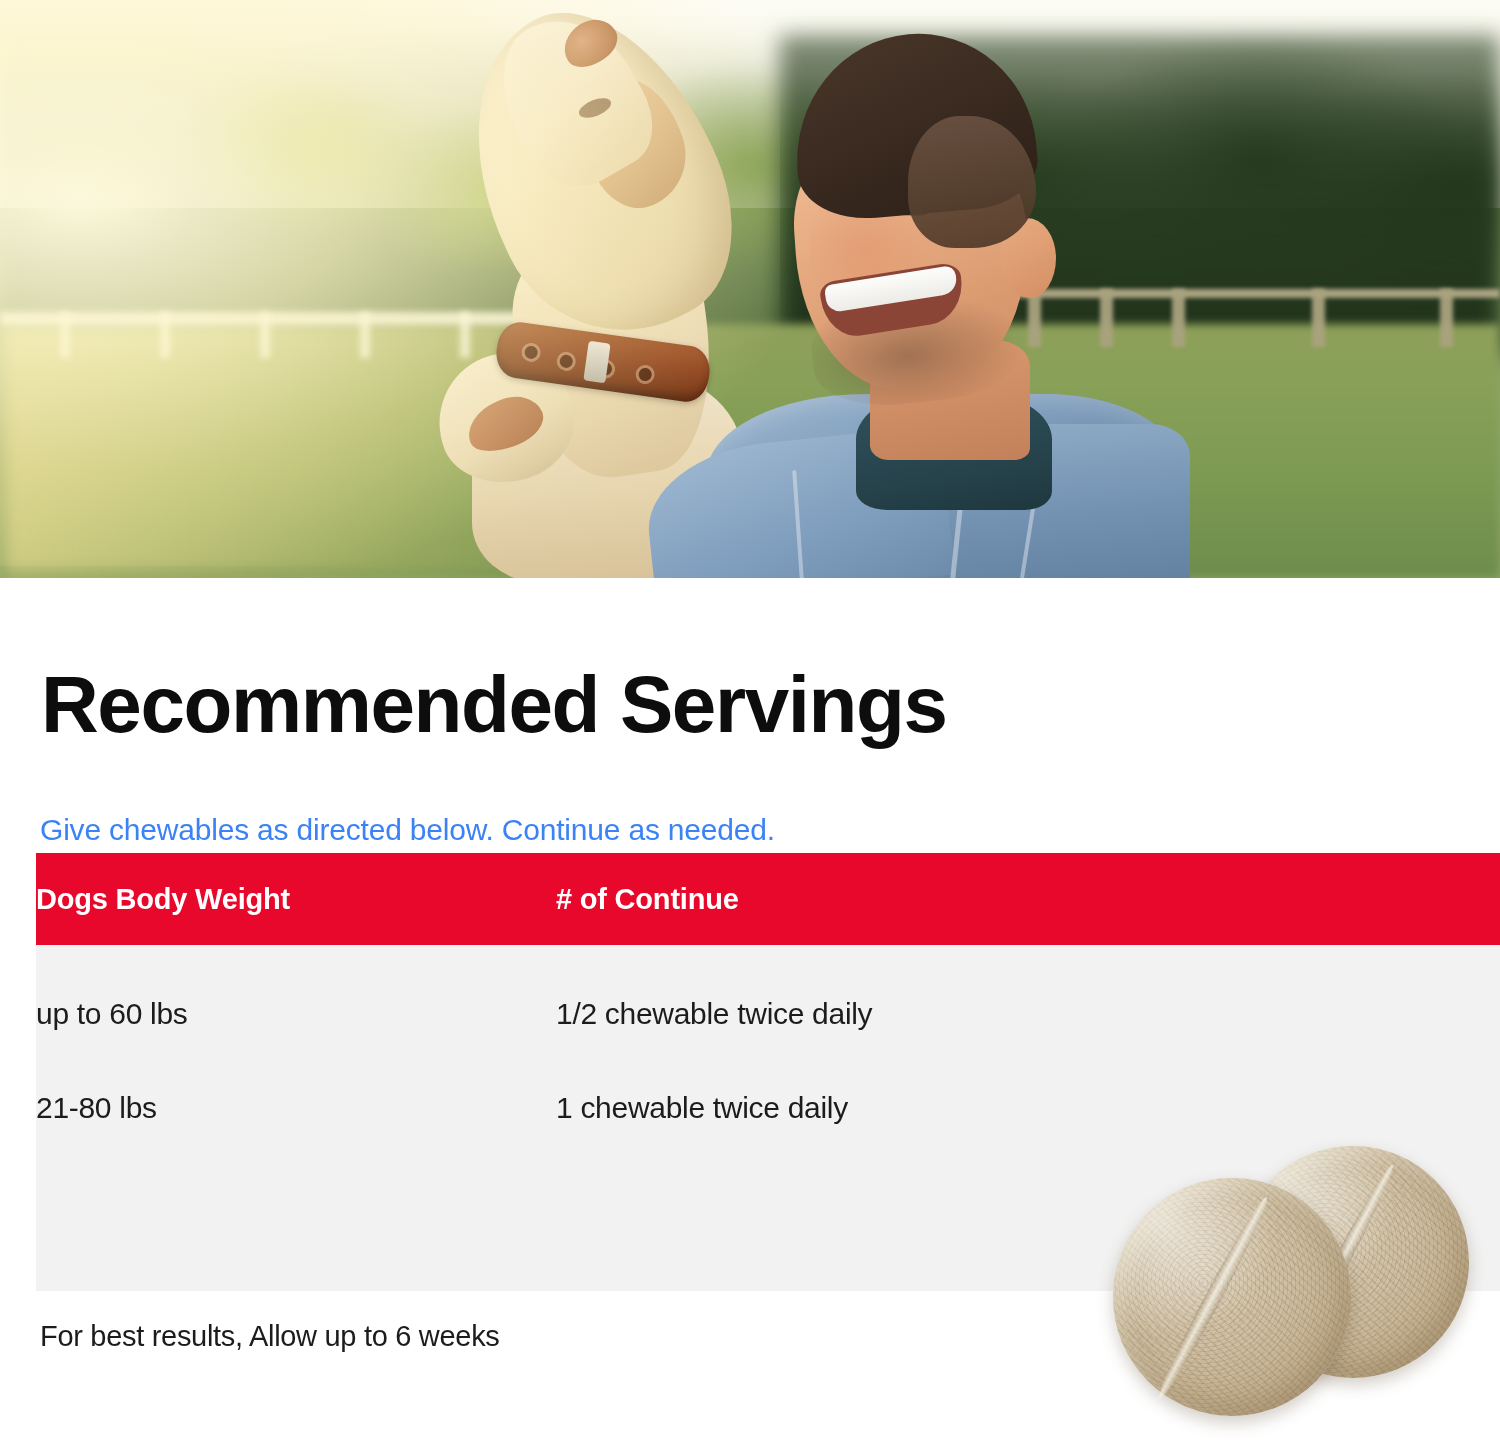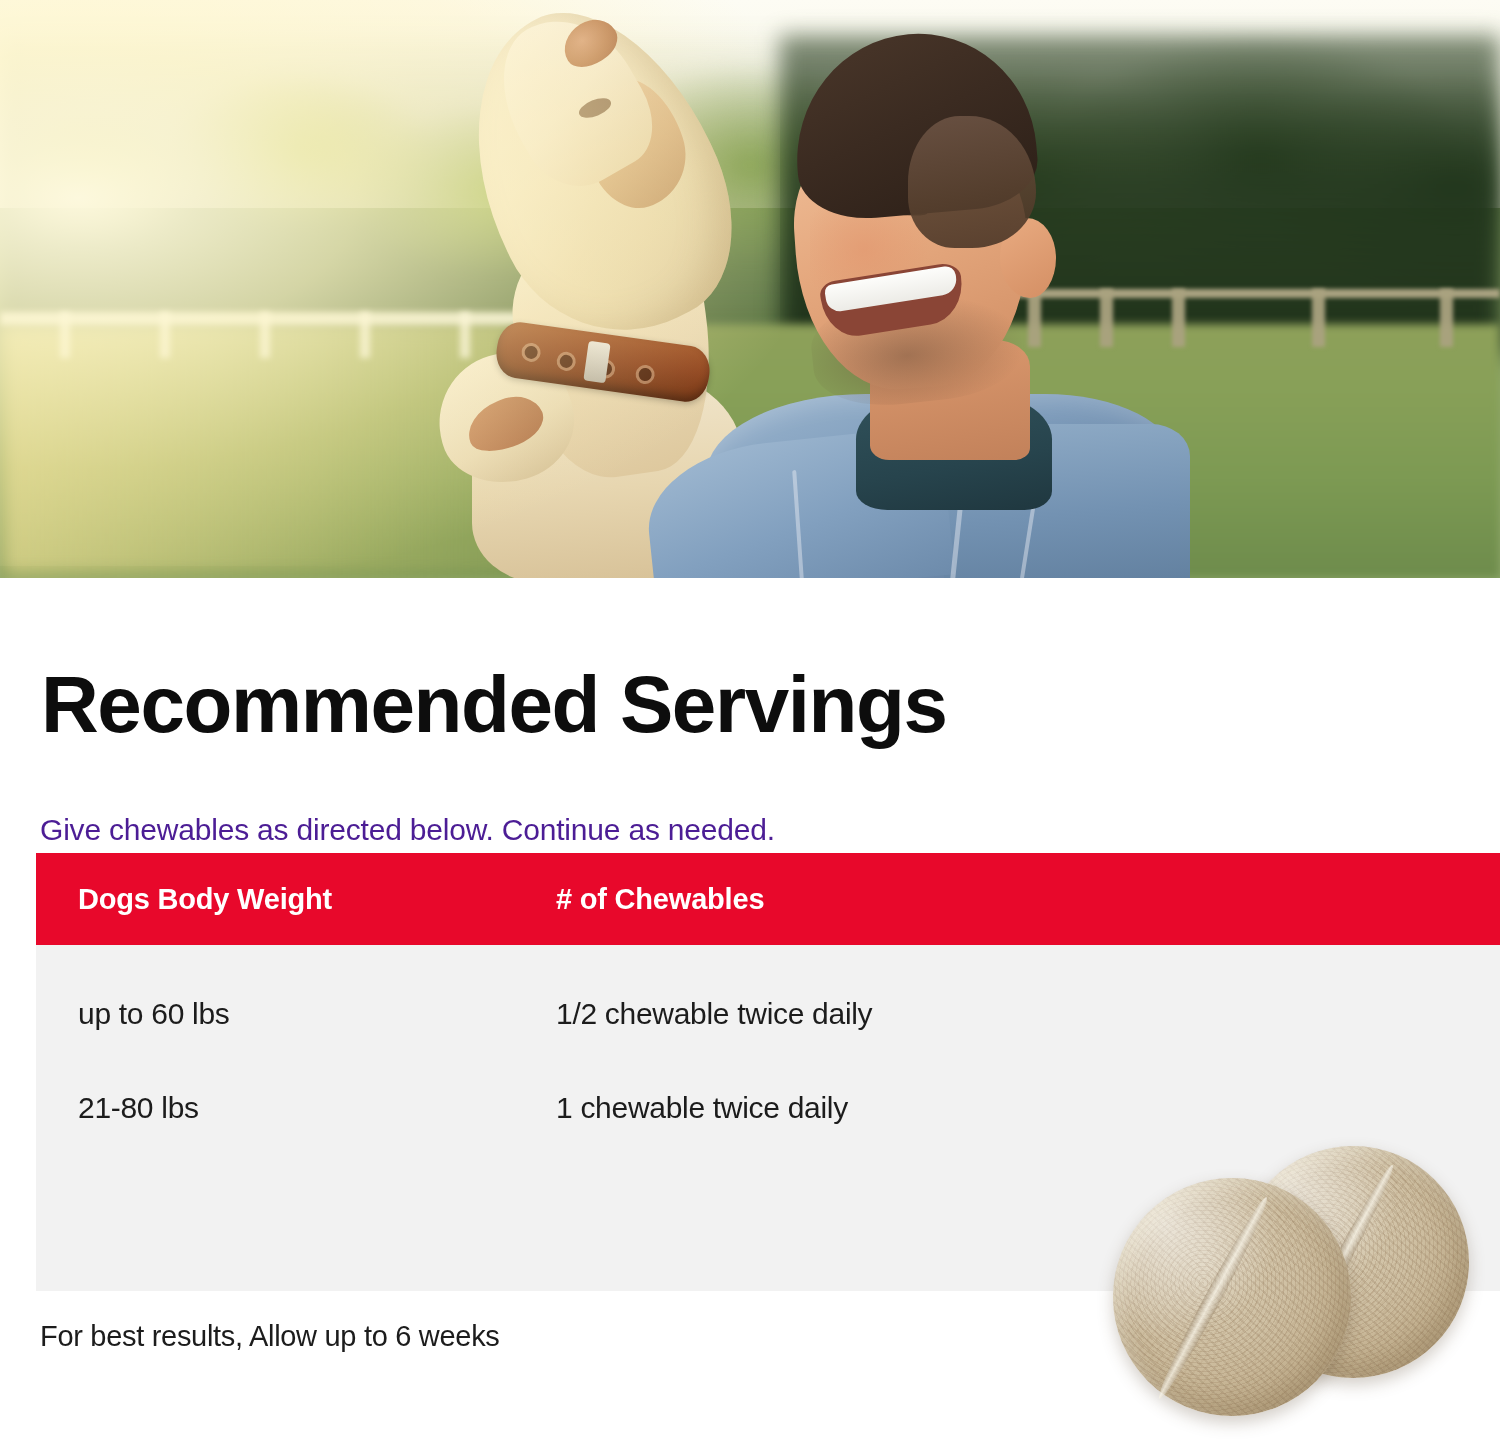--- a/index.html
+++ b/index.html
@@ -247,40 +247,40 @@
     font-weight: 700;
     letter-spacing: -1.4px;
     color: #0d0d0d;
     line-height: 1;
     white-space: nowrap;
   }
   .intro-text {
     position: absolute;
     left: 40px; top: 205px;
     font-size: 30px;
-    color: #4c1d95;
+    color: #3b82f6;
     letter-spacing: -0.2px;
     white-space: nowrap;
   }
 
   .table-wrap { position: absolute; left: 36px; top: 275px; width: 1464px; }
   .table-header {
     display: flex;
     background: #e8082b;
     height: 92px;
     align-items: center;
   }
   .table-header .th {
     font-size: 29px;
     font-weight: 700;
     color: #ffffff;
     letter-spacing: -0.2px;
     white-space: nowrap;
   }
-  .col1 { width: 519px; padding-left: 42px; box-sizing: border-box; }
+  .col1 { width: 519px; box-sizing: border-box; }
   .col2 { flex: 1; padding-left: 1px; box-sizing: border-box; }
 
   .table-body { background: #f2f2f2; padding-top: 22px; padding-bottom: 42px; }
   .table-row { display: flex; align-items: center; height: 94px; }
   .table-row .td {
     font-size: 30px;
     color: #1c1c1c;
     letter-spacing: -0.3px;
     white-space: nowrap;
   }
@@ -395,21 +395,21 @@
 <div class="content">
 
   <h1 class="page-title">Recommended Servings</h1>
 
   <p class="intro-text">Give chewables as directed below. Continue as needed.</p>
 
   <div class="table-wrap">
 
     <div class="table-header">
       <div class="th col1">Dogs Body Weight</div>
-      <div class="th col2"># of Chewables</div>
+      <div class="th col2"># of Continue</div>
     </div>
 
     <div class="table-body">
       <div class="table-row">
         <div class="td col1">up to 60 lbs</div>
         <div class="td col2">1/2 chewable twice daily</div>
       </div>
       <div class="table-row">
         <div class="td col1">21-80 lbs</div>
         <div class="td col2">1 chewable twice daily</div>

